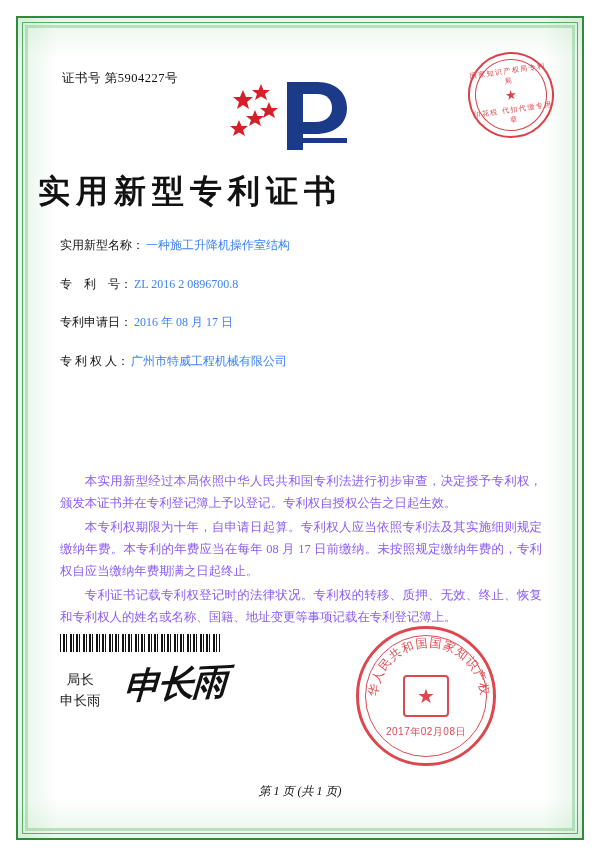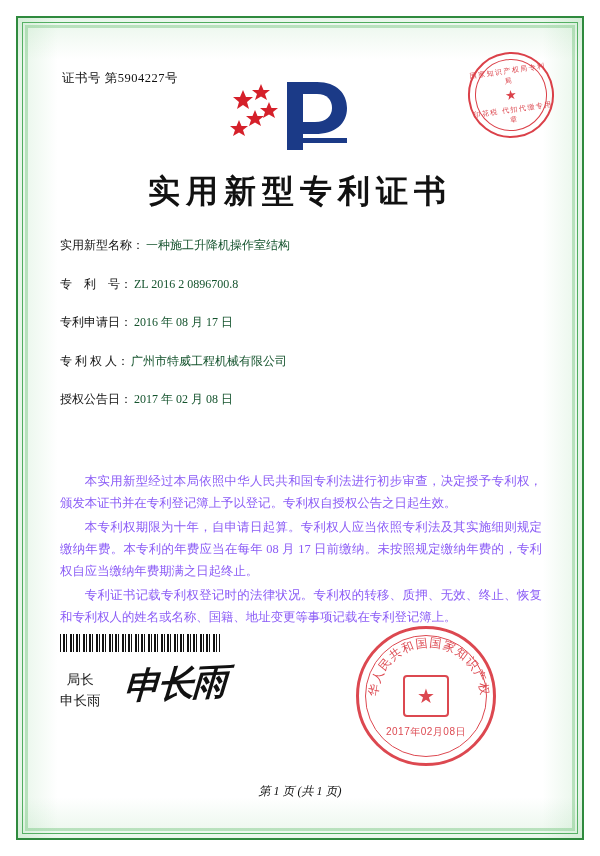--- a/index.html
+++ b/index.html
@@ -132,21 +132,20 @@
     width: 150px;
     height: 86px;
     margin: 0 auto;
   }
 
   .title {
     position: absolute;
     left: 0;
     right: 0;
     top: 132px;
-    text-align: center;
     font-size: 32px;
     font-weight: bold;
     letter-spacing: 6px;
     color: #111;
     font-family: "DejaVu Serif", "Liberation Serif", serif;
   }
 
   .fields {
     position: absolute;
     left: 22px;
@@ -158,21 +157,21 @@
     align-items: baseline;
     margin-bottom: 20.5px;
     font-size: 12px;
     line-height: 1.5;
   }
   .field-label {
     white-space: nowrap;
     color: #111;
   }
   .field-value {
-    color: #14532d;
+    color: #3b82f6;
     padding-left: 2px;
   }
 
   .paragraphs {
     position: absolute;
     left: 22px;
     right: 20px;
     top: 432px;
     font-size: 12.4px;
     line-height: 1.78;
@@ -330,24 +329,20 @@
         <span class="field-label">专　利　号：</span>
         <span class="field-value">ZL 2016 2 0896700.8</span>
       </div>
       <div class="field-row">
         <span class="field-label">专利申请日：</span>
         <span class="field-value">2016 年 08 月 17 日</span>
       </div>
       <div class="field-row">
         <span class="field-label">专 利 权 人：</span>
         <span class="field-value">广州市特威工程机械有限公司</span>
-      </div>
-      <div class="field-row">
-        <span class="field-label">授权公告日：</span>
-        <span class="field-value">2017 年 02 月 08 日</span>
       </div>
     </div>
 
     <div class="paragraphs">
       <p>本实用新型经过本局依照中华人民共和国专利法进行初步审查，决定授予专利权，颁发本证书并在专利登记簿上予以登记。专利权自授权公告之日起生效。</p>
       <p>本专利权期限为十年，自申请日起算。专利权人应当依照专利法及其实施细则规定缴纳年费。本专利的年费应当在每年 08 月 17 日前缴纳。未按照规定缴纳年费的，专利权自应当缴纳年费期满之日起终止。</p>
       <p>专利证书记载专利权登记时的法律状况。专利权的转移、质押、无效、终止、恢复和专利权人的姓名或名称、国籍、地址变更等事项记载在专利登记簿上。</p>
     </div>
 
     <div class="barcode"></div>

